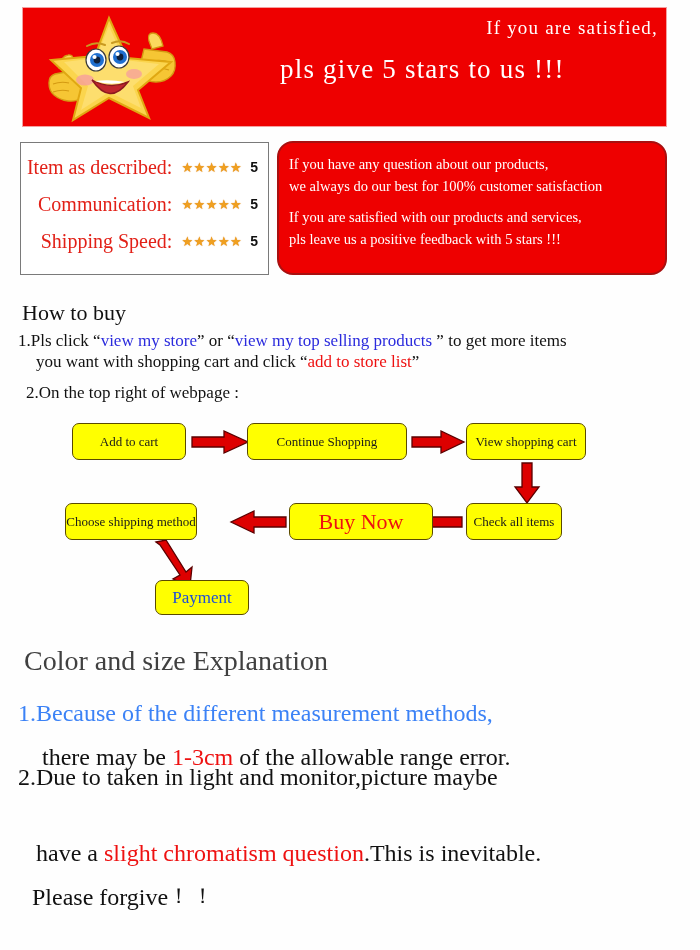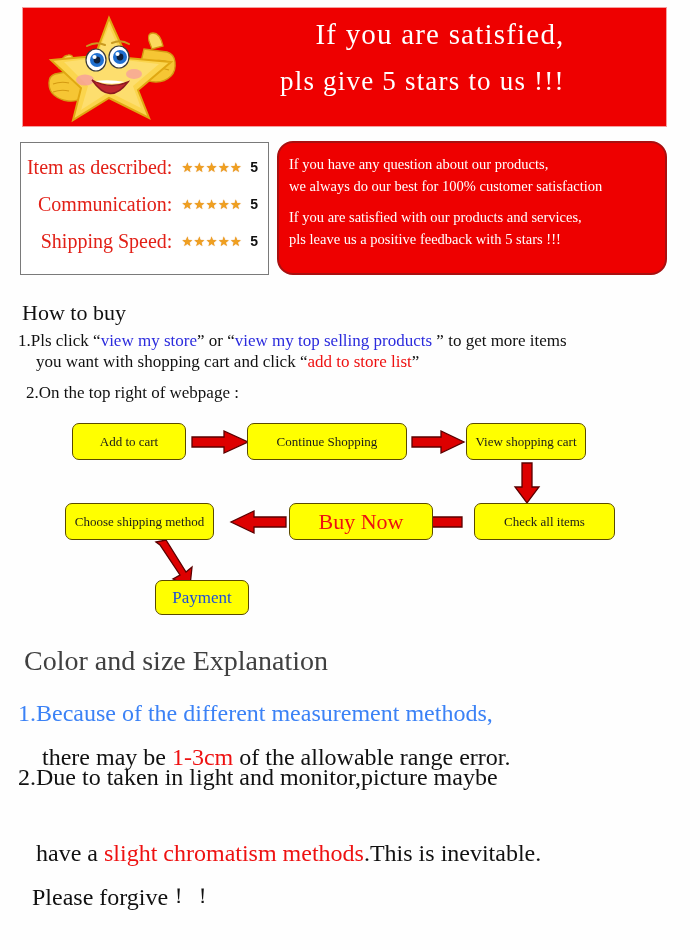--- a/index.html
+++ b/index.html
@@ -18,21 +18,21 @@
     box-sizing:border-box;
   }
   .banner-star{
     position:absolute;left:14px;top:4px;width:150px;height:112px;
   }
   .banner-text{
     position:absolute;left:175px;top:8px;width:460px;height:105px;
     color:#ffffff;
   }
   .banner-line1{
-    font-size:29px;letter-spacing:1.2px;text-align:center;padding-left:24px;
+    font-size:19px;letter-spacing:1.2px;text-align:right;padding-left:24px;
     line-height:1.25;
   }
   .banner-line2{
     font-size:27px;letter-spacing:1.2px;text-align:left;padding-left:82px;
     line-height:1.3;margin-top:12px;
   }
 
   
   .ratings-box{
     position:absolute;left:20px;top:142px;width:249px;height:133px;
@@ -216,56 +216,56 @@
   </svg>
 
   <div class="fbox" style="left:466px;top:423px;width:120px;height:37px;">
     <span>View shopping cart</span>
   </div>
 
   <svg class="arrow-d" style="left:512px;top:461px;" width="30" height="44">
     <polygon points="10,2 20,2 20,26 27,26 15,42 3,26 10,26" fill="#dd0000" stroke="#5a0000" stroke-width="1.3"></polygon>
   </svg>
 
-  <div class="fbox" style="left:466px;top:503px;width:141px;height:37px;margin-left:8px;">
+  <div class="fbox" style="left:466px;top:503px;width:96px;height:37px;">
     <span>Check all items</span>
   </div>
 
   <svg class="arrow-r" style="left:404px;top:508px;" width="60" height="28">
     <polygon points="58,9 26,9 26,3 3,14 26,25 26,19 58,19" fill="#dd0000" stroke="#5a0000" stroke-width="1.3"></polygon>
   </svg>
 
   <div class="fbox big" style="left:289px;top:503px;width:144px;height:37px;">
     <span>Buy Now</span>
   </div>
 
   <svg class="arrow-r" style="left:228px;top:508px;" width="60" height="28">
     <polygon points="58,9 26,9 26,3 3,14 26,25 26,19 58,19" fill="#dd0000" stroke="#5a0000" stroke-width="1.3"></polygon>
   </svg>
 
-  <div class="fbox" style="left:65px;top:503px;width:149px;height:37px;border-radius:7px;">
+  <div class="fbox" style="left:65px;top:503px;width:132px;height:37px;border-radius:7px;">
     <span>Choose shipping method</span>
   </div>
 
   <svg class="arrow-d" style="left:150px;top:540px;" width="50" height="48">
     <polygon points="6,2 16,0 36,32 42,27 40,46 23,39 30,35 10,5" fill="#dd0000" stroke="#5a0000" stroke-width="1.3"></polygon>
   </svg>
 
   <div class="fbox pay" style="left:155px;top:580px;width:94px;height:35px;">
     <span>Payment</span>
   </div>
 
   <div class="cse-title">Color and size Explanation</div>
 
   <div class="exp1a">1.Because of the different measurement methods,</div>
   <div class="exp1b">
     <span>there may be </span><span class="red">1-3cm</span><span> of the allowable range error.</span>
   </div>
 
   <div class="exp2a">2.Due to taken in light and monitor,picture maybe</div>
   <div class="exp2b">
-    <span>have a </span><span class="red">slight chromatism methods</span><span>.This is inevitable.</span>
+    <span>have a </span><span class="red">slight chromatism question</span><span>.This is inevitable.</span>
   </div>
   <div class="exp2c">
     <span>Please forgive</span><span class="bang red" style="color:#111">！！</span>
   </div>
 
 </div>
 
 </body></html>

